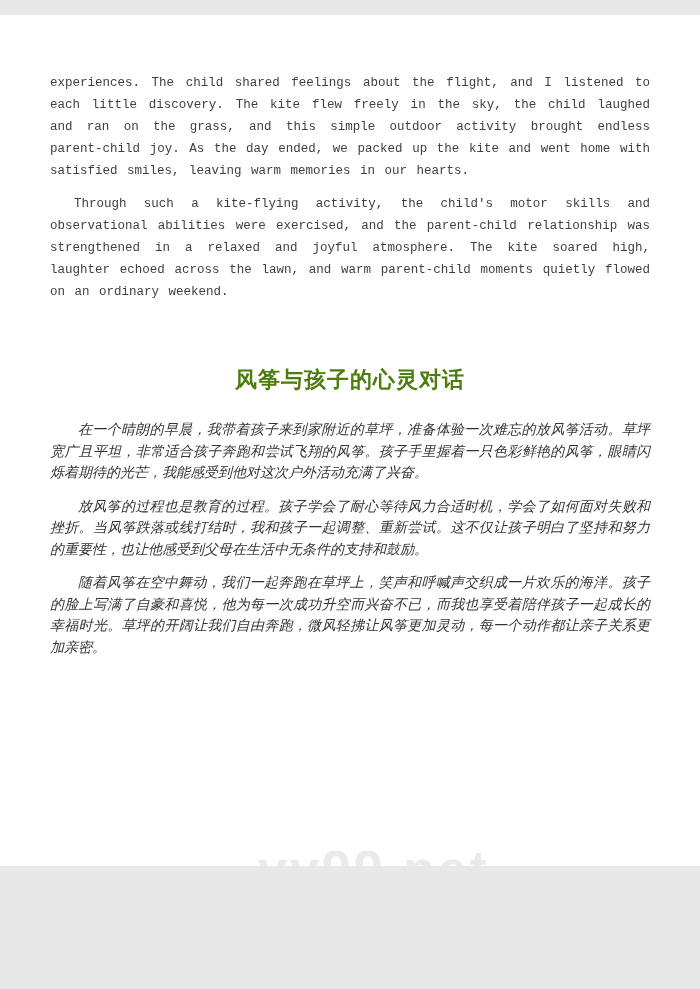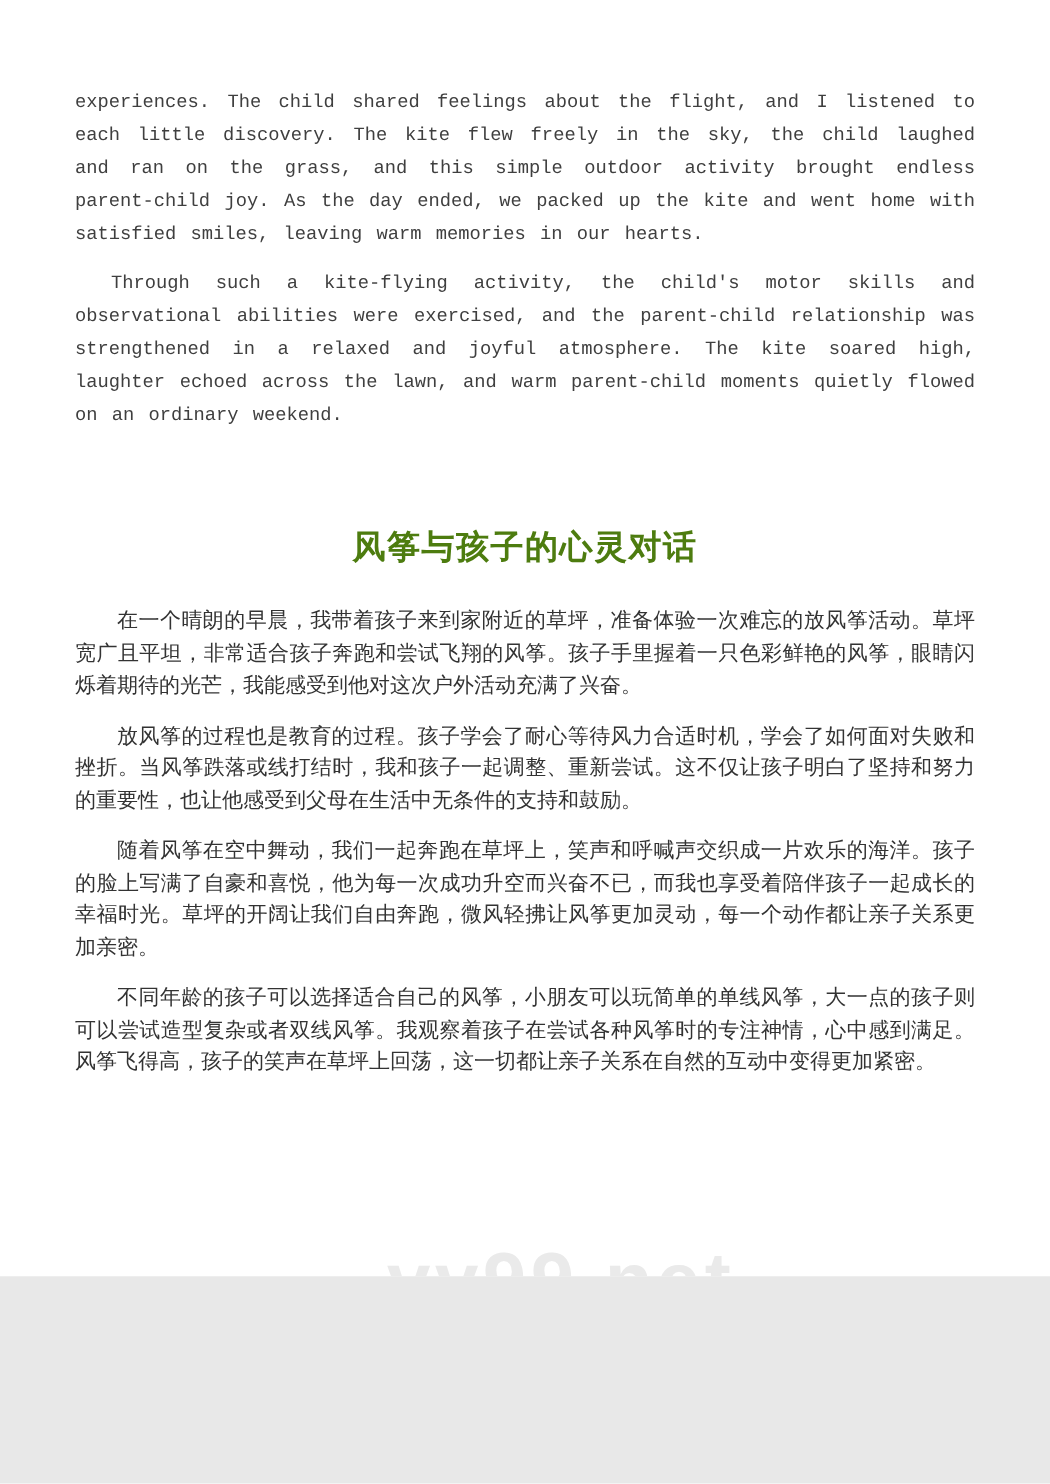--- a/index.html
+++ b/index.html
@@ -4,21 +4,21 @@
 <style>
   html, body {
     margin: 0;
     padding: 0;
     background: #e8e8e8;
   }
   .page {
     position: relative;
     width: 700px;
     height: 851px;
-    margin: 0 auto;
+    margin: 15px auto;
     background: #ffffff;
     overflow: hidden;
     font-family: "Liberation Serif", "DejaVu Serif", serif;
   }
   .content {
     position: absolute;
     left: 50px;
     right: 50px;
     top: 57px;
   }
@@ -47,20 +47,21 @@
     margin: 62px 0 24px 0;
   }
   .zh-para {
     font-family: "Liberation Serif", "DejaVu Serif", serif;
     font-size: 14px;
     line-height: 21.5px;
     color: #333333;
     text-align: justify;
     text-indent: 2em;
     margin: 0 0 12px 0;
+    font-style: italic;
   }
   
   .watermark {
     position: absolute;
     left: 258px;
     top: 824px;
     font-family: "Liberation Sans", "DejaVu Sans", sans-serif;
     font-size: 52px;
     font-weight: bold;
     letter-spacing: 3px;
@@ -100,21 +101,20 @@
 
     <h1 class="doc-title">风筝与孩子的心灵对话</h1>
 
     <p class="zh-para">在一个晴朗的早晨，我带着孩子来到家附近的草坪，准备体验一次难忘的放风筝活动。草坪宽广且平坦，非常适合孩子奔跑和尝试飞翔的风筝。孩子手里握着一只色彩鲜艳的风筝，眼睛闪烁着期待的光芒，我能感受到他对这次户外活动充满了兴奋。</p>
 
 
     <p class="zh-para">放风筝的过程也是教育的过程。孩子学会了耐心等待风力合适时机，学会了如何面对失败和挫折。当风筝跌落或线打结时，我和孩子一起调整、重新尝试。这不仅让孩子明白了坚持和努力的重要性，也让他感受到父母在生活中无条件的支持和鼓励。</p>
 
     <p class="zh-para">随着风筝在空中舞动，我们一起奔跑在草坪上，笑声和呼喊声交织成一片欢乐的海洋。孩子的脸上写满了自豪和喜悦，他为每一次成功升空而兴奋不已，而我也享受着陪伴孩子一起成长的幸福时光。草坪的开阔让我们自由奔跑，微风轻拂让风筝更加灵动，每一个动作都让亲子关系更加亲密。</p>
 
-    <p class="zh-para">不同年龄的孩子可以选择适合自己的风筝，小朋友可以玩简单的单线风筝，大一点的孩子则可以尝试造型复杂或者双线风筝。我观察着孩子在尝试各种风筝时的专注神情，心中感到满足。风筝飞得高，孩子的笑声在草坪上回荡，这一切都让亲子关系在自然的互动中变得更加紧密。</p>
 
 
   </div>
 
   <div class="watermark">vv99.net</div>
 
   <div class="footer">
     <span class="footer-url">www.vv99.net</span>
   </div>
 

